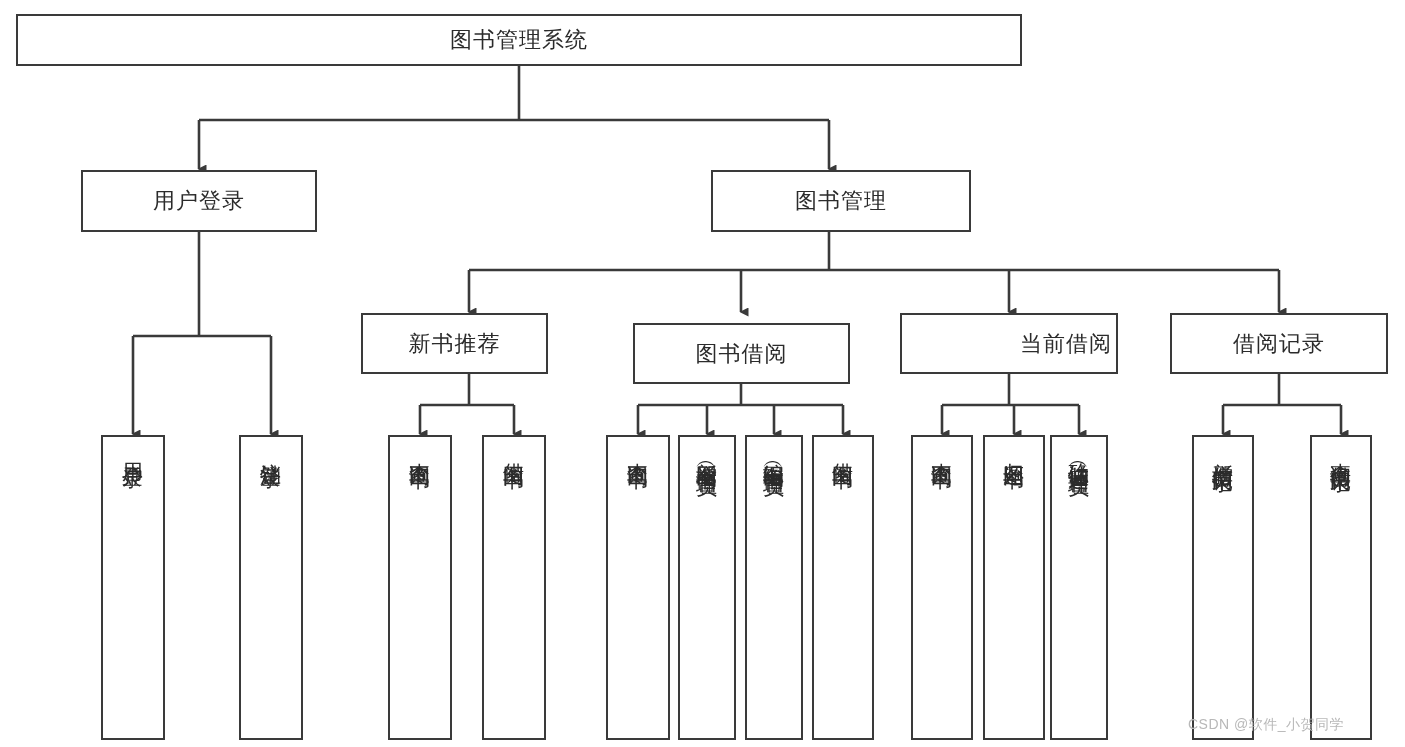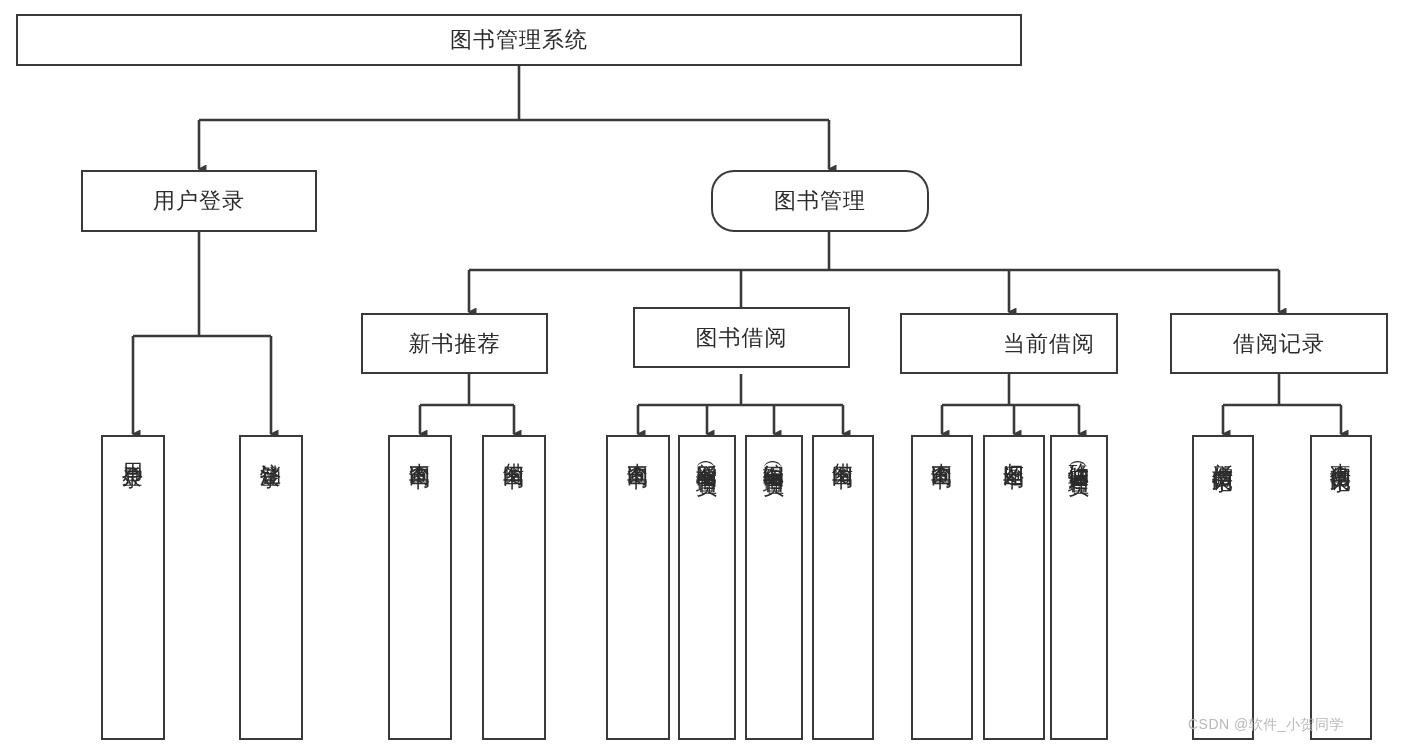--- a/index.html
+++ b/index.html
@@ -31,21 +31,21 @@
     background: #ffffff;
     display: flex;
     align-items: center;
     justify-content: center;
     color: #2b2b2b;
     line-height: 1.08;
   }
   .node.h {
     font-size: 22px;
     letter-spacing: 1px;
-    padding: 0 21px;
+    padding: 0 4px;
   }
   .node.v {
     font-size: 21px;
     letter-spacing: 0px;
     align-items: flex-start;
     justify-content: center;
     padding-top: 9px;
   }
   .node.v .vtext {
     writing-mode: vertical-rl;
@@ -110,28 +110,28 @@
       </g>
   </svg>
 
   <div class="node h" style="left: 16px; top: 14px; width: 1006px; height: 52px;">
     <span>图书管理系统</span>
   </div>
 
   <div class="node h" style="left: 81px; top: 170px; width: 236px; height: 62px;">
     <span>用户登录</span>
   </div>
-  <div class="node h" style="left: 711px; top: 170px; width: 218px; height: 62px; border-radius: 23px;">
+  <div class="node h" style="left: 711px; top: 170px; width: 260px; height: 62px;">
     <span>图书管理</span>
   </div>
 
   <div class="node h" style="left: 361px; top: 313px; width: 187px; height: 61px;">
     <span>新书推荐</span>
   </div>
-  <div class="node h" style="left: 633px; top: 307px; width: 217px; height: 61px;">
+  <div class="node h" style="left: 633px; top: 323px; width: 217px; height: 61px;">
     <span>图书借阅</span>
   </div>
   <div class="node h" style="left: 900px; top: 313px; width: 218px; height: 61px; justify-content: flex-end;">
     <span>当前借阅</span>
   </div>
   <div class="node h" style="left: 1170px; top: 313px; width: 218px; height: 61px;">
     <span>借阅记录</span>
   </div>
 
   <div class="node v" style="left: 101px; top: 435px; width: 64px; height: 305px;">

